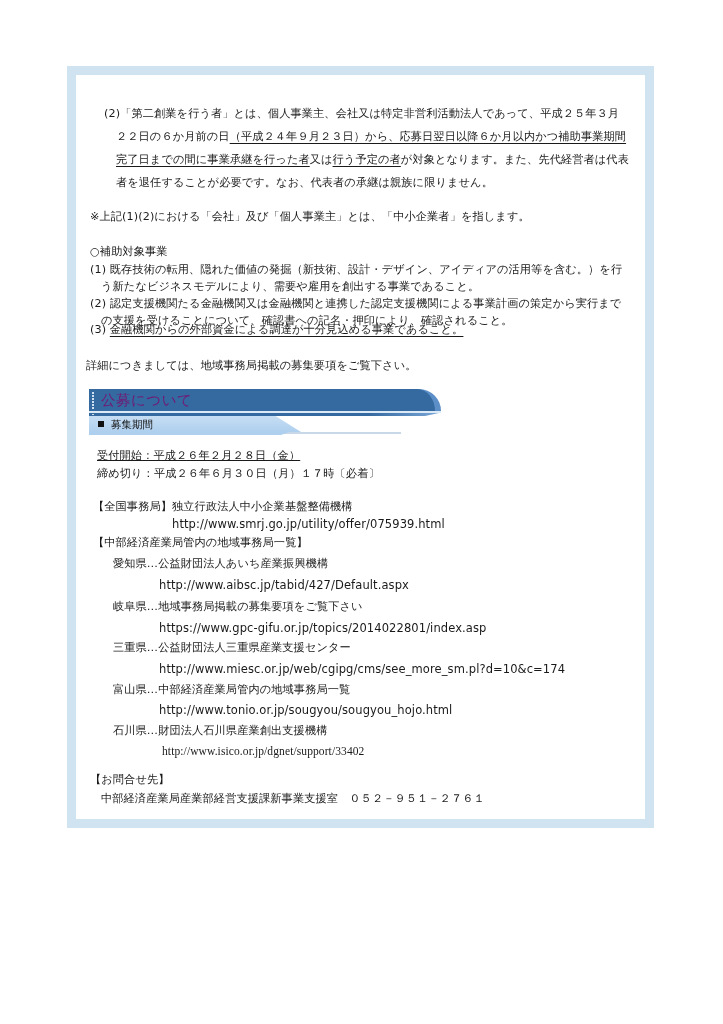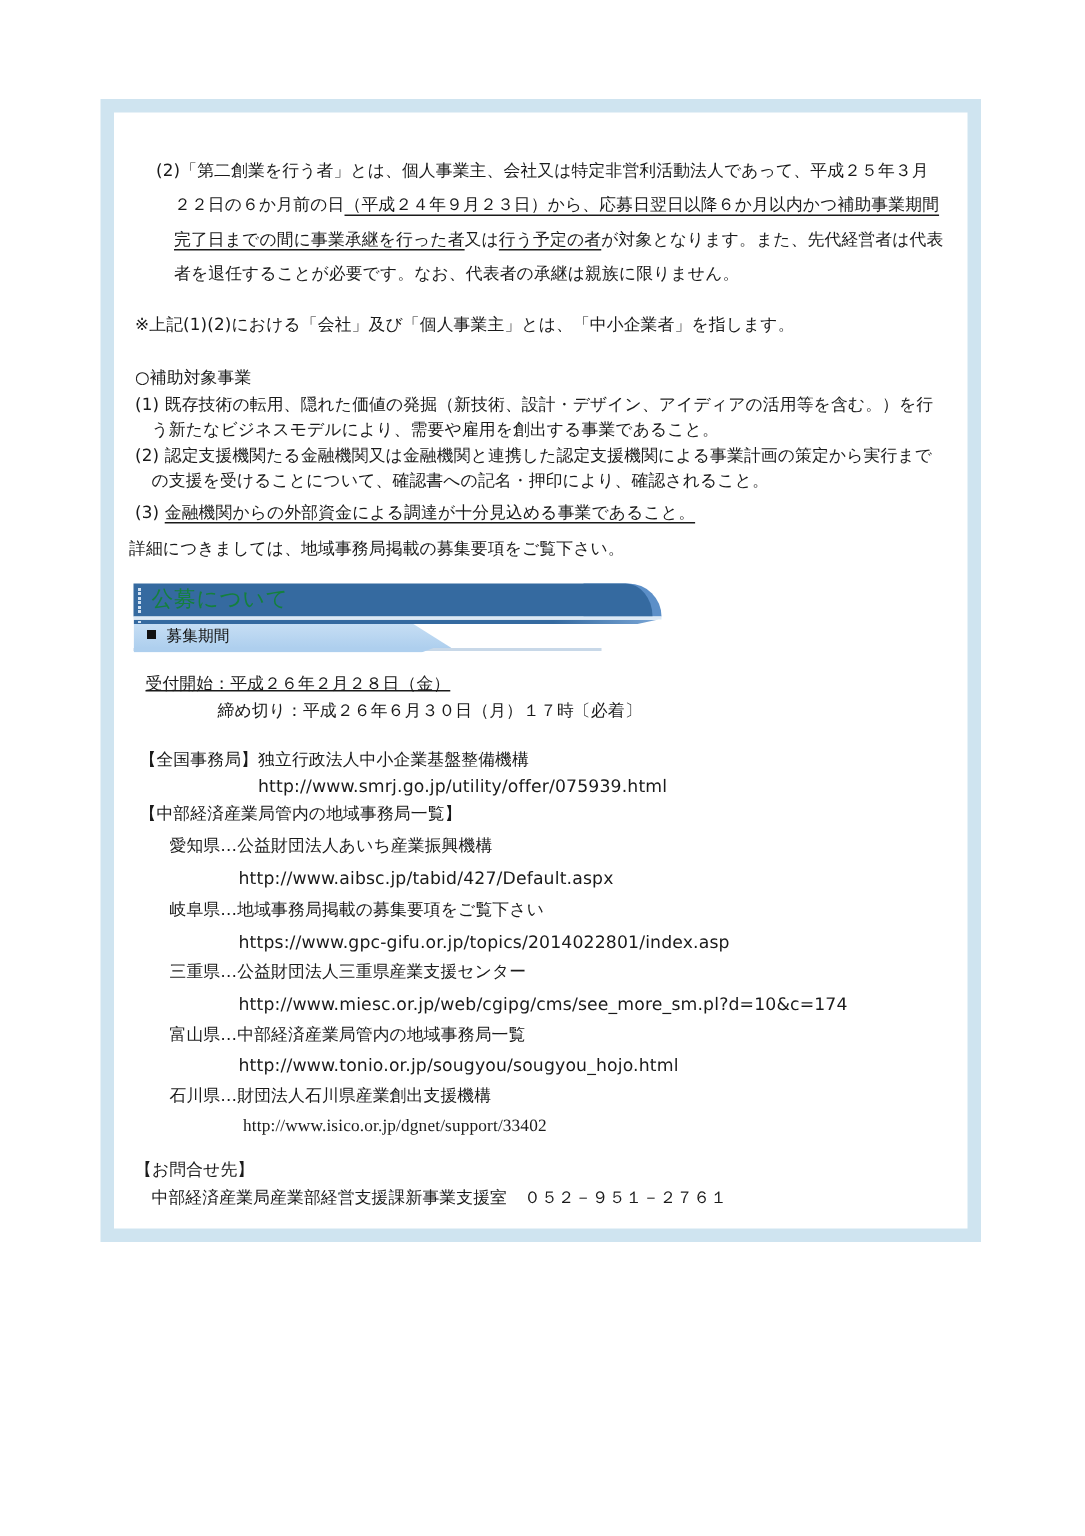--- a/index.html
+++ b/index.html
@@ -32,21 +32,21 @@
   }
   .banner .stripe {
     position: absolute; left: 0; top: 22px; height: 2px; width: 352px; background: #dce9f6;
   }
   .banner .main2 {
     position: absolute; left: 0; top: 24px; height: 3px; width: 350px;
     background: linear-gradient(90deg, #356aa0 0%, #356aa0 80%, #7aa6d6 100%);
     clip-path: polygon(0 0, 100% 0, 96% 100%, 0 100%);
   }
   .banner .title {
-    position: absolute; left: 12px; top: 1px; color: #15803d; font-size: 14.5px; line-height: 20px; letter-spacing: 0.5px;
+    position: absolute; left: 12px; top: 1px; color: #701a75; font-size: 14.5px; line-height: 20px; letter-spacing: 0.5px;
   }
   .banner .dots {
     position: absolute; left: 3px; top: 3px; width: 2px; height: 17px;
     background: repeating-linear-gradient(180deg, #cfe0f2 0 2px, transparent 2px 3px);
   }
   .banner .dots2 {
     position: absolute; left: 3px; top: 25px; width: 2px; height: 4px;
     background: repeating-linear-gradient(180deg, #cfe0f2 0 1px, transparent 1px 2px);
   }
   .subbar {
@@ -76,41 +76,41 @@
 <div class="txt" style="left:116px; top:150px;"><span class="u">完了日までの間に事業承継を行った者</span><span>又は</span><span class="u">行う予定の者</span><span>が対象となります。また、先代経営者は代表</span></div>
 <div class="txt" style="left:116px; top:173px;">者を退任することが必要です。なお、代表者の承継は親族に限りません。</div>
 
 <div class="txt" style="left:90px; top:207px;">※上記(1)(2)における「会社」及び「個人事業主」とは、「中小企業者」を指します。</div>
 
 <div class="txt" style="left:90px; top:242px;">○補助対象事業</div>
 <div class="txt" style="left:90px; top:260px;">(1) 既存技術の転用、隠れた価値の発掘（新技術、設計・デザイン、アイディアの活用等を含む。）を行</div>
 <div class="txt" style="left:101px; top:277px;">う新たなビジネスモデルにより、需要や雇用を創出する事業であること。</div>
 <div class="txt" style="left:90px; top:294px;">(2) 認定支援機関たる金融機関又は金融機関と連携した認定支援機関による事業計画の策定から実行まで</div>
 <div class="txt" style="left:101px; top:311px;">の支援を受けることについて、確認書への記名・押印により、確認されること。</div>
-<div class="txt" style="left:90px; top:332px;text-align:center;"><span>(3) </span><span class="u">金融機関からの外部資金による調達が十分見込める事業であること。</span></div>
+<div class="txt" style="left:90px; top:320px;text-align:center;"><span>(3) </span><span class="u">金融機関からの外部資金による調達が十分見込める事業であること。</span></div>
 
 <div class="txt" style="left:86px; top:356px;">詳細につきましては、地域事務局掲載の募集要項をご覧下さい。</div>
 
 <div class="banner">
   <div class="arc2"></div>
   <div class="arc1"></div>
   <div class="main"></div>
   <div class="stripe"></div>
   <div class="main2"></div>
   <div class="dots"></div>
   <div class="dots2"></div>
   <div class="title">公募について</div>
 </div>
 <div class="subbar-line"></div>
 <div class="subbar-line2"></div>
 <div class="subbar"></div>
 <div class="subbar-label"><span class="sq"></span><span>募集期間</span></div>
 
 <div class="txt" style="left:97px; top:446px;text-decoration:underline;">受付開始：平成２６年２月２８日（金）</div>
-<div class="txt" style="left:97px; top:464px;margin-left:48px;">締め切り：平成２６年６月３０日（月）１７時〔必着〕</div>
+<div class="txt" style="left:97px; top:464px;">締め切り：平成２６年６月３０日（月）１７時〔必着〕</div>
 
 <div class="txt" style="left:93px; top:497px;"><span>【全国事務局】</span><span>独立行政法人中小企業基盤整備機構</span></div>
 <div class="txt url" style="left:172px; top:515px;">http://www.smrj.go.jp/utility/offer/075939.html</div>
 
 <div class="txt" style="left:93px; top:533px;">【中部経済産業局管内の地域事務局一覧】</div>
 
 <div class="txt" style="left:113px; top:554px;">愛知県…公益財団法人あいち産業振興機構</div>
 <div class="txt url" style="left:159px; top:576px;">http://www.aibsc.jp/tabid/427/Default.aspx</div>
 
 <div class="txt" style="left:113px; top:597px;">岐阜県…地域事務局掲載の募集要項をご覧下さい</div>

